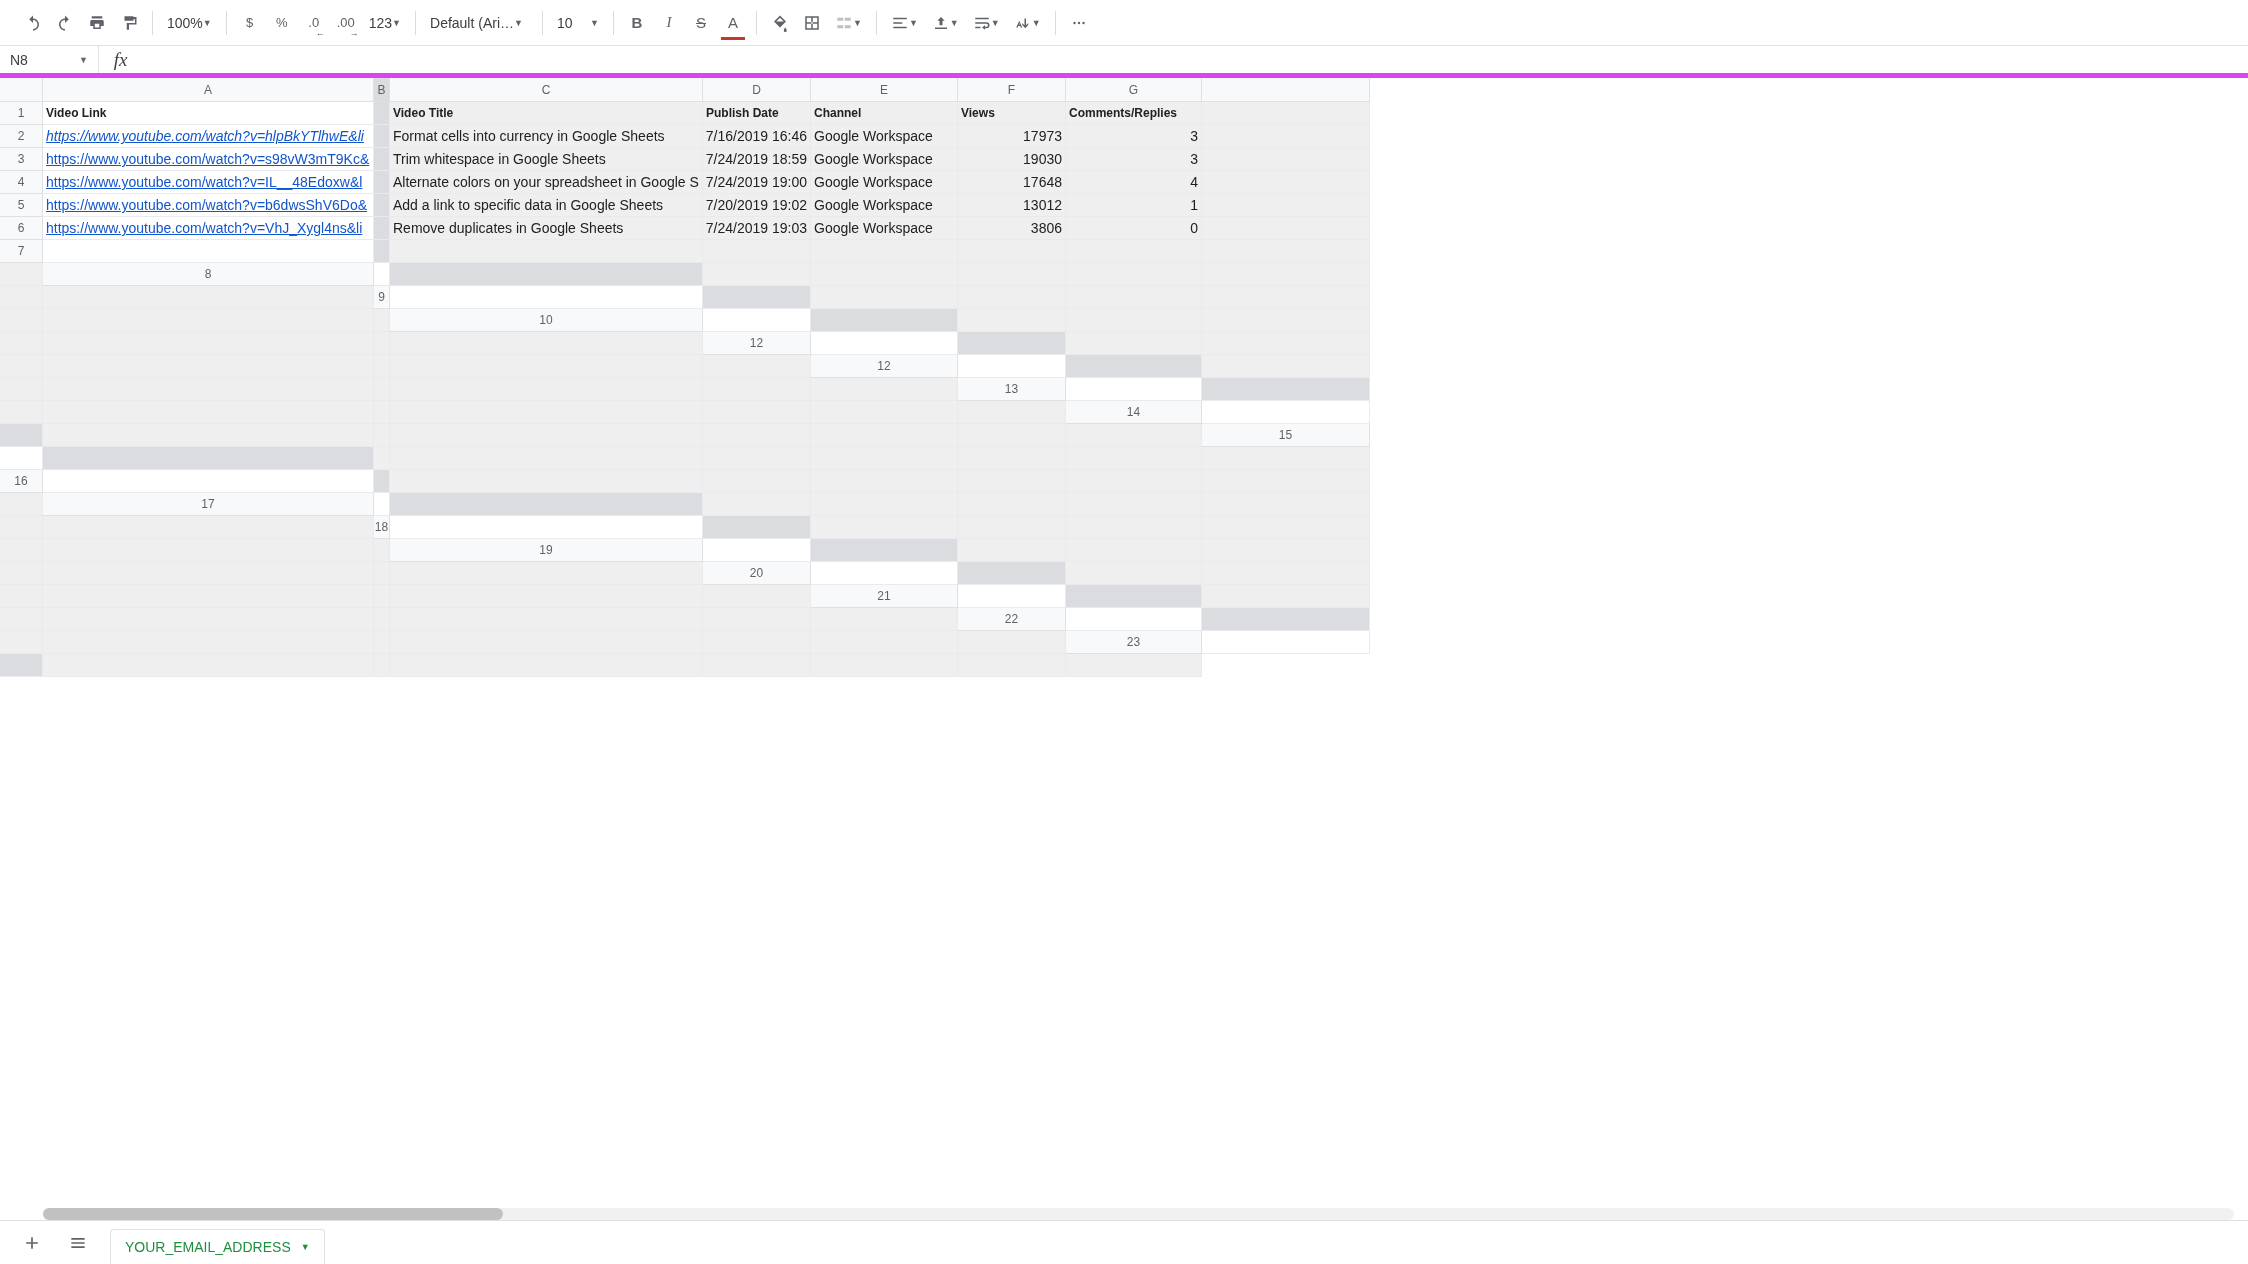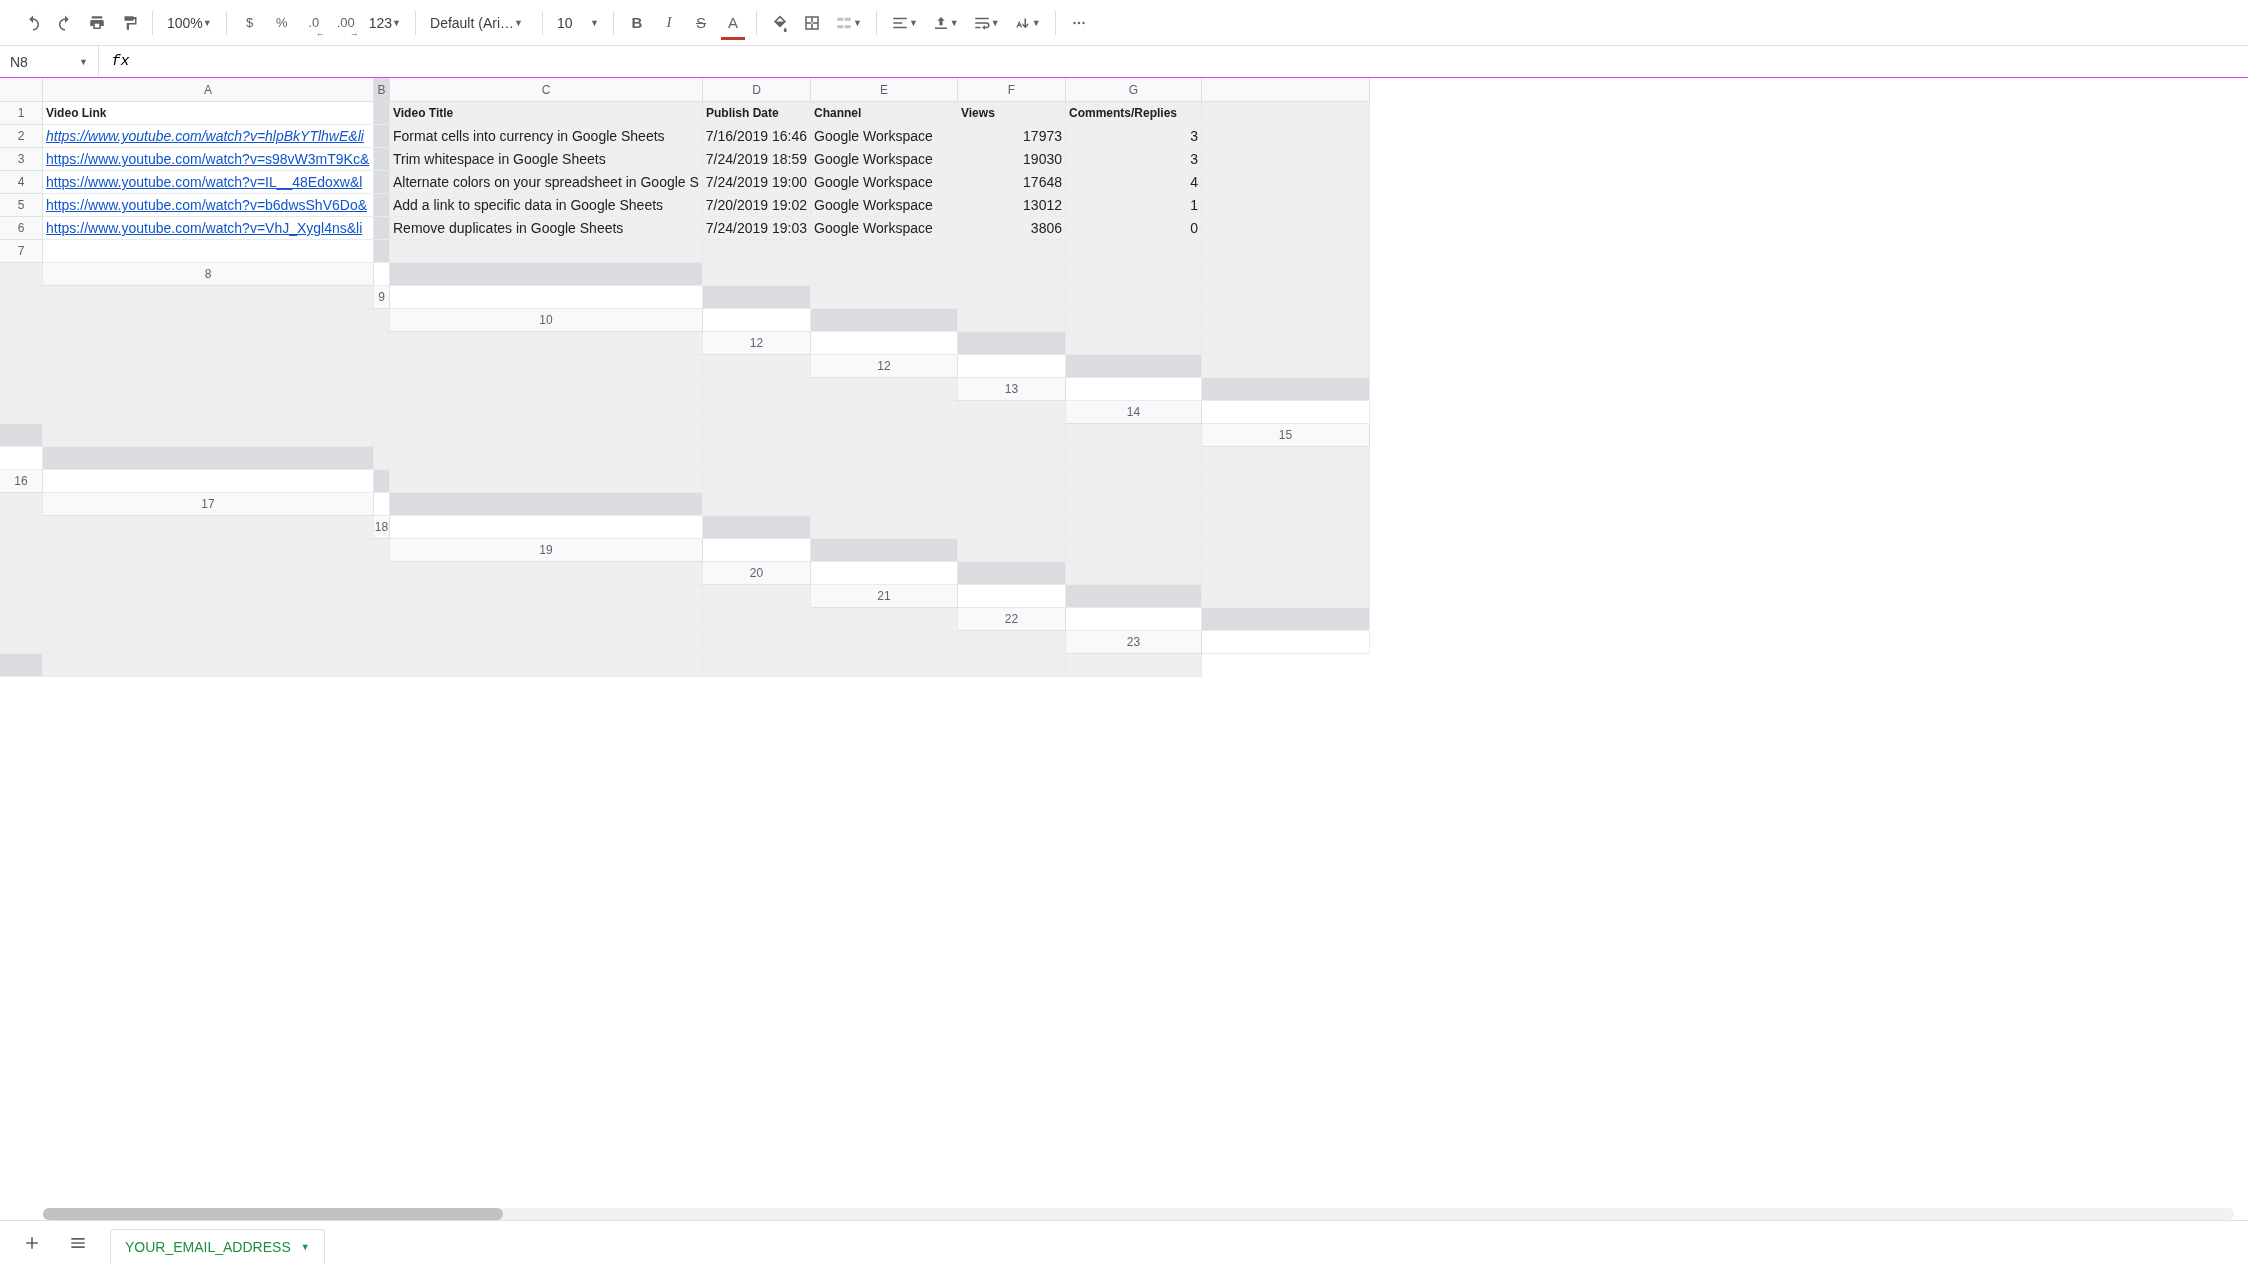--- a/index.html
+++ b/index.html
@@ -11,24 +11,24 @@
 .tb-sep { width: 1px; height: 24px; background: #dadce0; margin: 0 6px; }
 .tb-text { display: inline-flex; align-items: center; height: 30px; padding: 0 6px; font-size: 14px; color: #3c4043; cursor: pointer; border-radius: 4px; }
 .dd-arrow { font-size: 9px; color: #5f6368; }
 .bold-ico { font-weight: 700; font-size: 15px; }
 .italic-ico { font-style: italic; font-family: Georgia, serif; font-size: 15px; }
 .strike-ico { text-decoration: line-through; font-size: 15px; }
 .txtcolor { position: relative; font-size: 15px; }
 .txtcolor::after { content: ''; position: absolute; left: 3px; right: 3px; bottom: -2px; height: 3px; background: #c0392b; }
 
 
-.fx-row { display: flex; align-items: flex-end; height: 32px; border-bottom: 1px solid #d946ef; }
+.fx-row { display: flex; align-items: flex-end; height: 32px; border-bottom: 5px solid #d946ef; }
 .namebox { width: 98px; height: 100%; display: flex; align-items: center; padding: 0 10px; font-size: 14px; color: #3c4043; position: relative; }
 .namebox .dd-arrow { position: absolute; right: 10px; }
-.fx-ico { width: 44px; height: 100%; display: flex; align-items: center; justify-content: center; font-style: italic; font-family: Liberation Mono, monospace; color: #000000; font-size: 15px; border-left: 1px solid #e0e0e0; }
+.fx-ico { width: 44px; height: 100%; display: flex; align-items: center; justify-content: center; font-style: italic; font-family: Liberation Serif, serif; color: #404040; font-size: 19px; border-left: 1px solid #e0e0e0; }
 .fx-input { flex: 1; height: 100%; border: none; outline: none; padding: 0 8px; font-size: 14px; }
 
 
 .grid-wrap { position: relative; overflow: hidden; height: calc(100vh - 46px - 32px - 44px); }
 .grid { display: grid; grid-template-columns: 43px 331px 16px 313px 108px 147px 108px 136px 168px; }
 .colhdr, .rowhdr, .corner { background: #f8f9fa; border-right: 1px solid #e0e0e0; border-bottom: 1px solid #e0e0e0; display: flex; align-items: center; justify-content: center; font-size: 12px; color: #5f6368; height: 24px; }
 .corner { height: 24px; }
 .rowhdr { height: 23px; justify-content: center; }
 .cell { border-right: 1px solid #e8eaed; border-bottom: 1px solid #e8eaed; height: 23px; display: flex; align-items: center; padding: 0 3px; font-size: 14px; color: #202124; overflow: hidden; white-space: nowrap; background: #fff; }
 .cell.gray { background: #efefef; }

